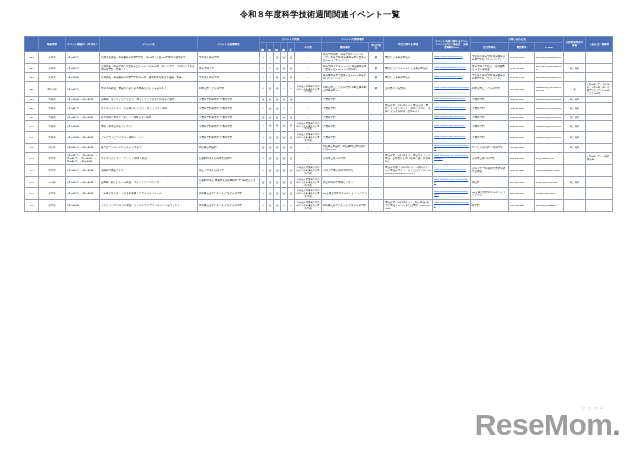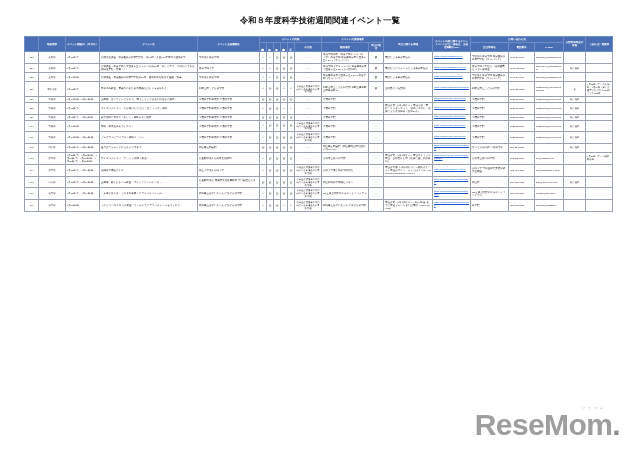--- a/index.html
+++ b/index.html
@@ -2,21 +2,21 @@
 <html lang="ja"><head>
 <meta charset="utf-8">
 <style>
   html,body{margin:0;padding:0;}
   body{
     width:640px;height:452px;background:#ffffff;overflow:hidden;
     font-family:"Liberation Sans","DejaVu Sans",sans-serif;
     color:#000;position:relative;
   }
   #page-title{
-    position:absolute;left:0;top:15px;width:640px;text-align:center;
+    position:absolute;left:0;top:9px;width:640px;text-align:center;
     font-size:8.2px;font-weight:bold;letter-spacing:.2px;color:#111;
   }
   #sheet{
     position:absolute;left:24px;top:36px;width:572px;
   }
   table{border-collapse:collapse;table-layout:fixed;width:572px;}
   th,td{
     border:0.5px solid #9aa3ad;
     padding:1px 1px;
     font-size:2.5px;line-height:1.22;

